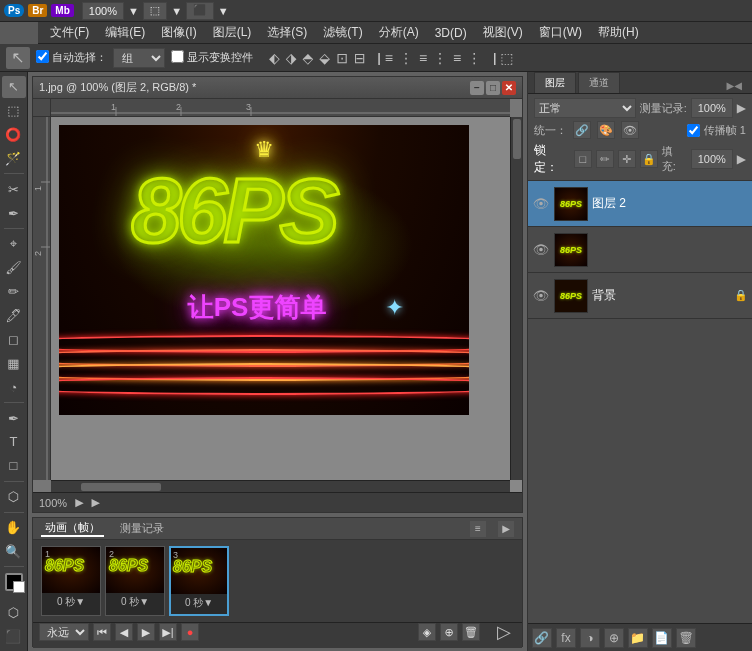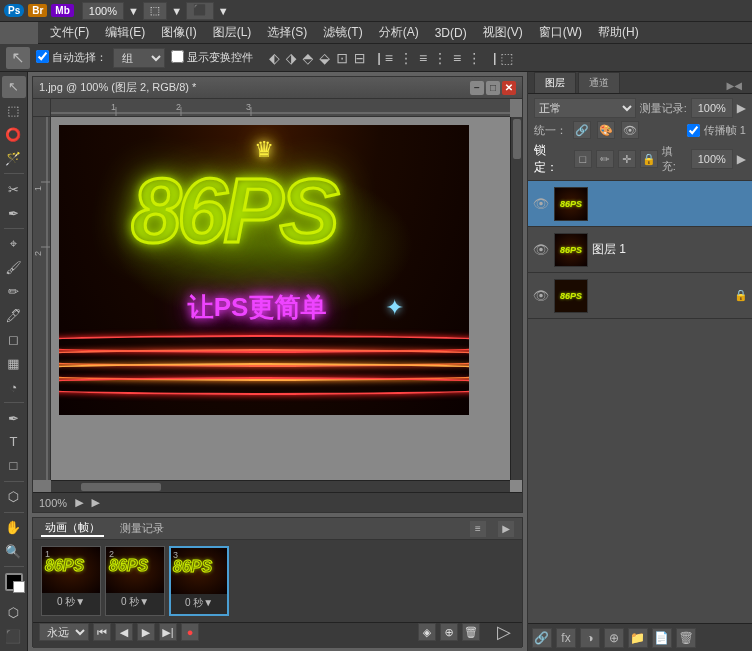--- a/index.html
+++ b/index.html
@@ -942,42 +942,45 @@
     <div id="layers-list">
 
       <div class="layer-row selected">
         <div class="layer-visibility">👁</div>
         <div class="layer-thumb">
           <div class="layer-thumb-inner" style="background:radial-gradient(ellipse,#3a1500,#0a0000);position:absolute;top:0;left:0;right:0;bottom:0;"></div>
           <div style="position:absolute;top:0;left:0;right:0;bottom:0;display:flex;align-items:center;justify-content:center;">
             <span style="font-size:9px;font-weight:bold;color:#ccee00;text-shadow:0 0 3px #aadd00;font-style:italic;">86PS</span>
           </div>
         </div>
+        <div class="layer-info">
+          <span class="layer-name">图层 2</span>
+        </div>
       </div>
 
       <div class="layer-row">
         <div class="layer-visibility">👁</div>
         <div class="layer-thumb">
           <div class="layer-thumb-inner" style="background:radial-gradient(ellipse,#3a1500,#0a0000);position:absolute;top:0;left:0;right:0;bottom:0;"></div>
           <div style="position:absolute;top:0;left:0;right:0;bottom:0;display:flex;align-items:center;justify-content:center;">
             <span style="font-size:9px;font-weight:bold;color:#ccee00;text-shadow:0 0 3px #aadd00;font-style:italic;">86PS</span>
           </div>
         </div>
-        <div class="layer-info">
-          <span class="layer-name">图层 1</span>
-        </div>
       </div>
 
       <div class="layer-row">
         <div class="layer-visibility">👁</div>
         <div class="layer-thumb">
           <div class="layer-thumb-inner" style="background:#1a0a00;position:absolute;top:0;left:0;right:0;bottom:0;"></div>
           <div style="position:absolute;top:0;left:0;right:0;bottom:0;display:flex;align-items:center;justify-content:center;">
             <span style="font-size:9px;font-weight:bold;color:#ccee00;text-shadow:0 0 3px #aadd00;font-style:italic;">86PS</span>
           </div>
+        </div>
+        <div class="layer-info">
+          <span class="layer-name">背景</span>
         </div>
         <div class="layer-lock-icon">🔒</div>
       </div>
 
     </div>
 
     <div id="right-panel-bottom">
       <div class="rp-bottom-btn">🔗</div>
       <div class="rp-bottom-btn">fx</div>
       <div class="rp-bottom-btn">◑</div>

